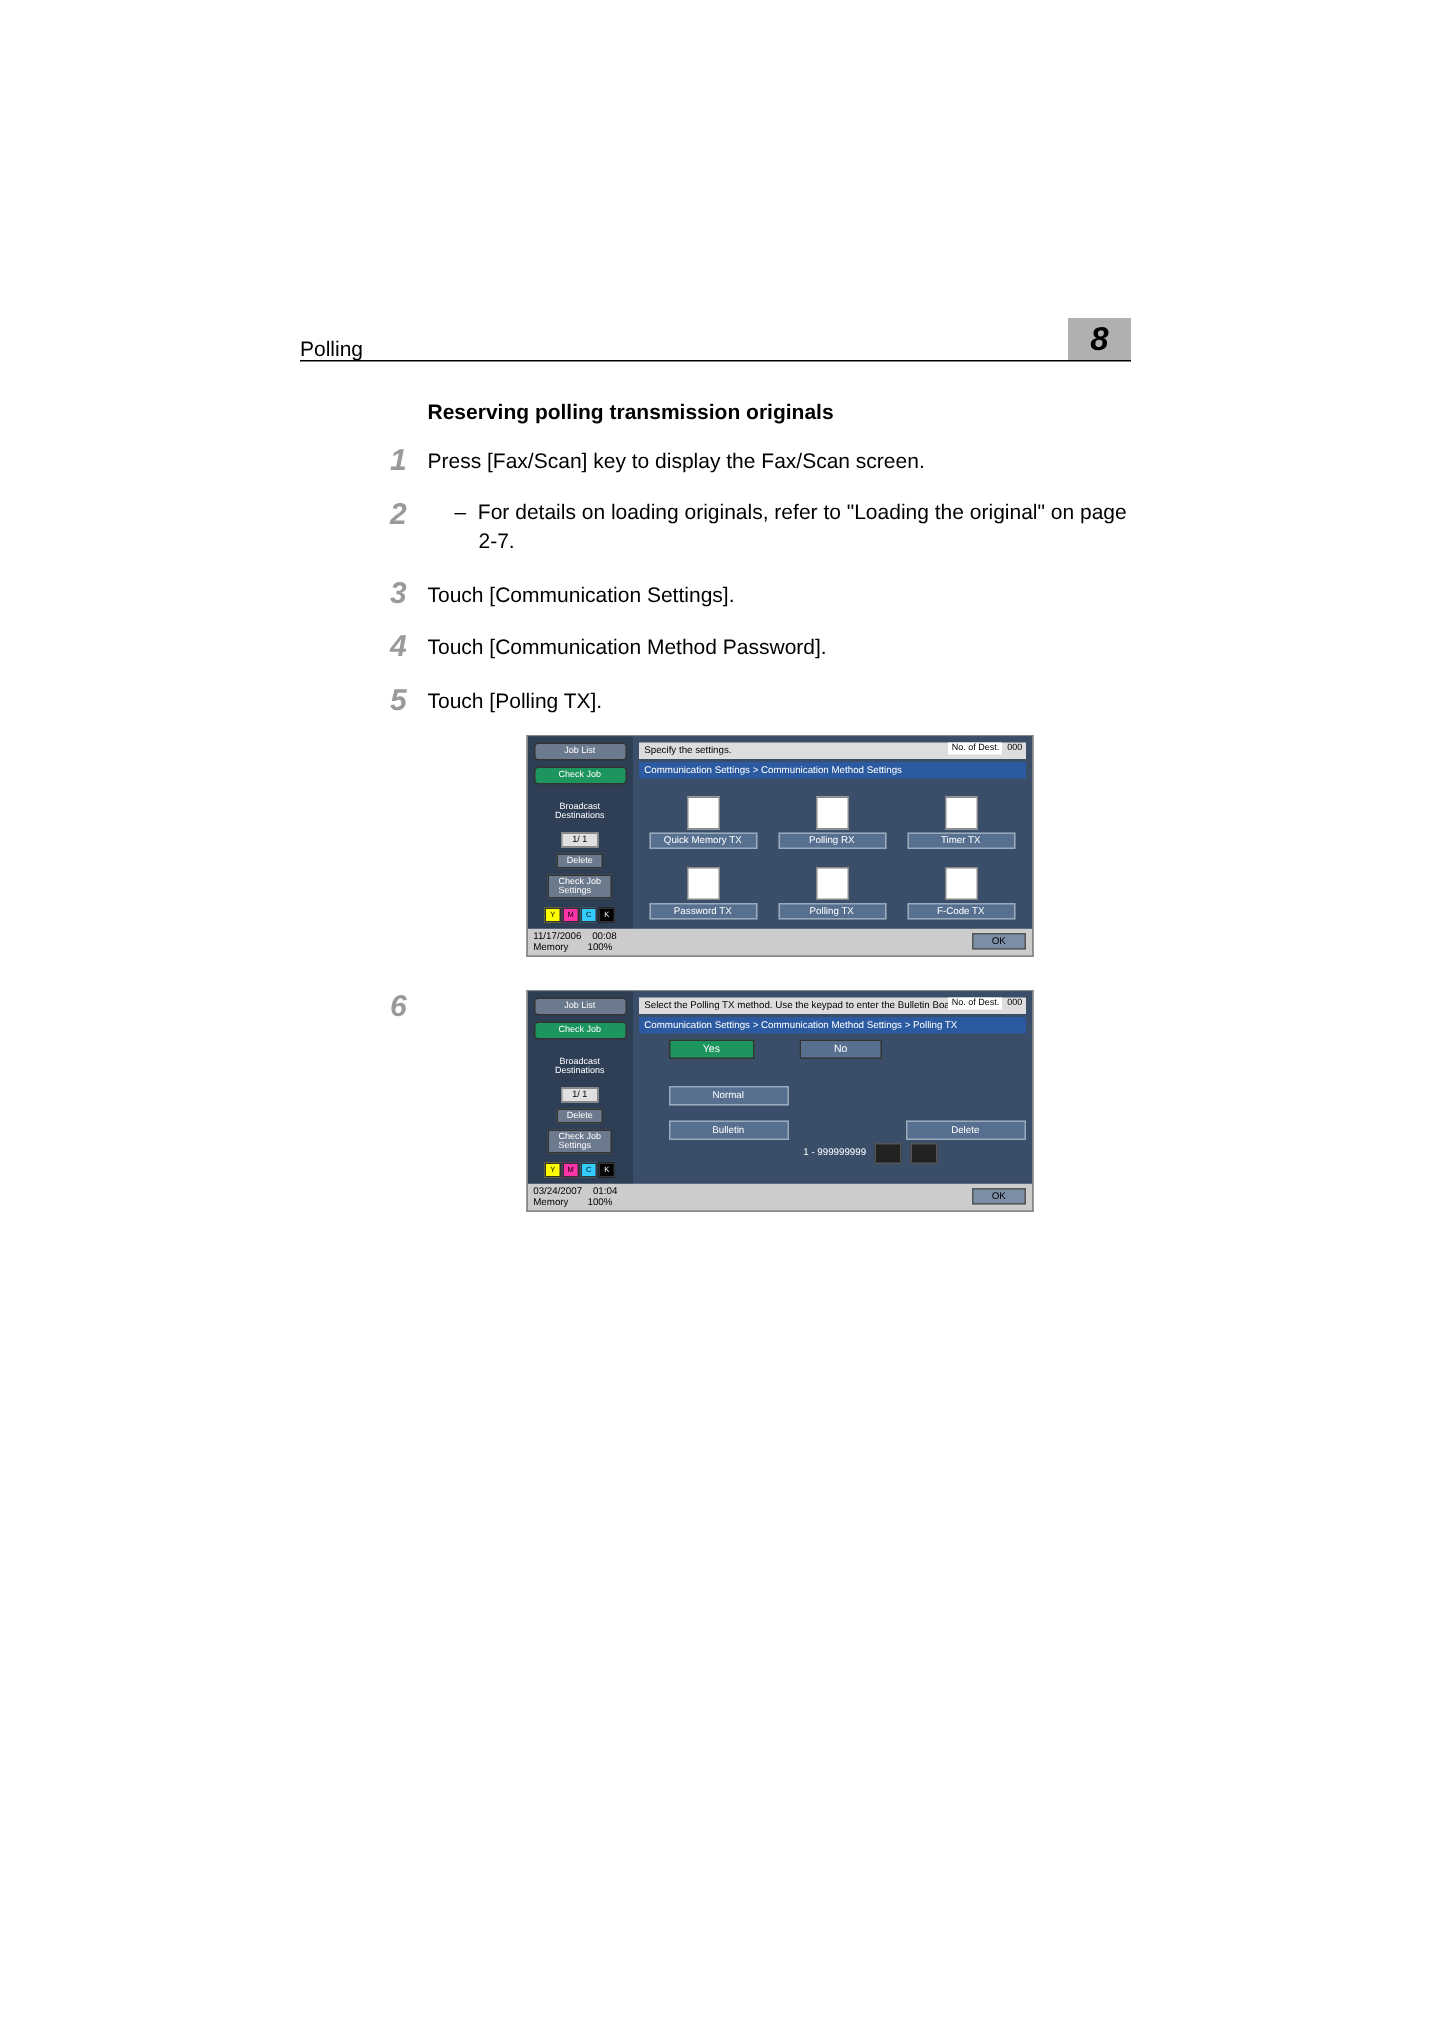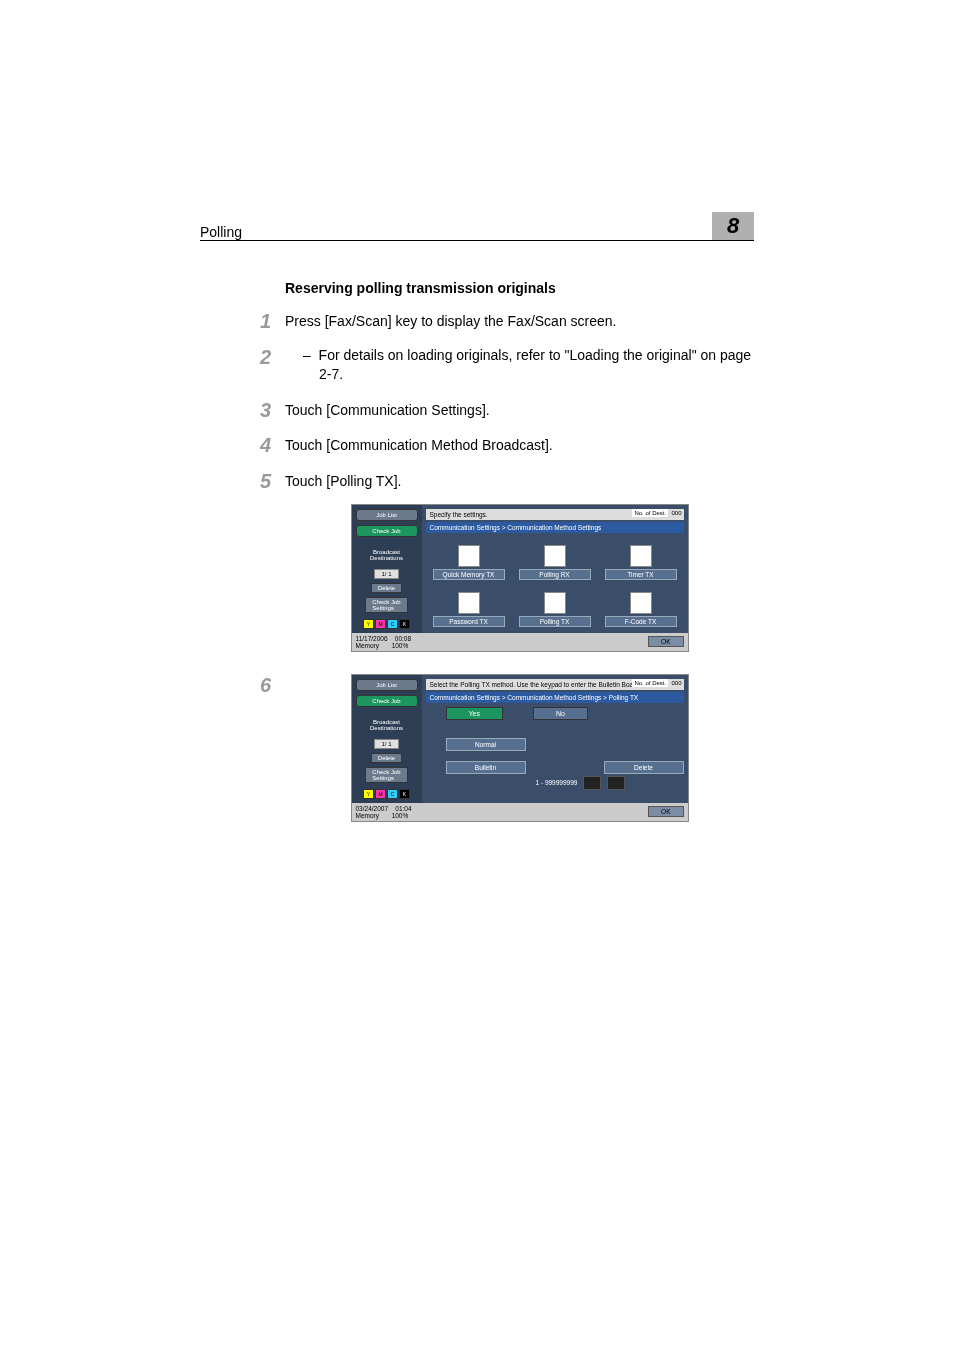--- a/index.html
+++ b/index.html
@@ -52,21 +52,21 @@
 }
 .content {
   position: absolute;
   top: 260px;
   left: 285px;
   right: 200px;
 }
 .sub-head {
   font-weight: bold;
   font-size: 14px;
-  margin-top: 20px;
+  margin-top: 6px;
 }
 .para {
   font-size: 14px;
   margin-top: 8px;
   line-height: 1.4;
 }
 .step-line {
   position: absolute;
   left: -25px;
   font-size: 20px;
@@ -266,21 +266,21 @@
       <div class="bullet">For details on loading originals, refer to "Loading the original" on page 2-7.</div>
     </div>
 
     <div class="step-wrap">
       <div class="step-line">3</div>
       <div class="step-text">Touch [Communication Settings].</div>
     </div>
 
     <div class="step-wrap">
       <div class="step-line">4</div>
-      <div class="step-text">Touch [Communication Method Broadcast].</div>
+      <div class="step-text">Touch [Communication Method Password].</div>
     </div>
 
     <div class="step-wrap">
       <div class="step-line">5</div>
       <div class="step-text">Touch [Polling TX].</div>
     </div>
 
     <div class="shot">
       <div class="shot-top">
         <div class="shot-left">

